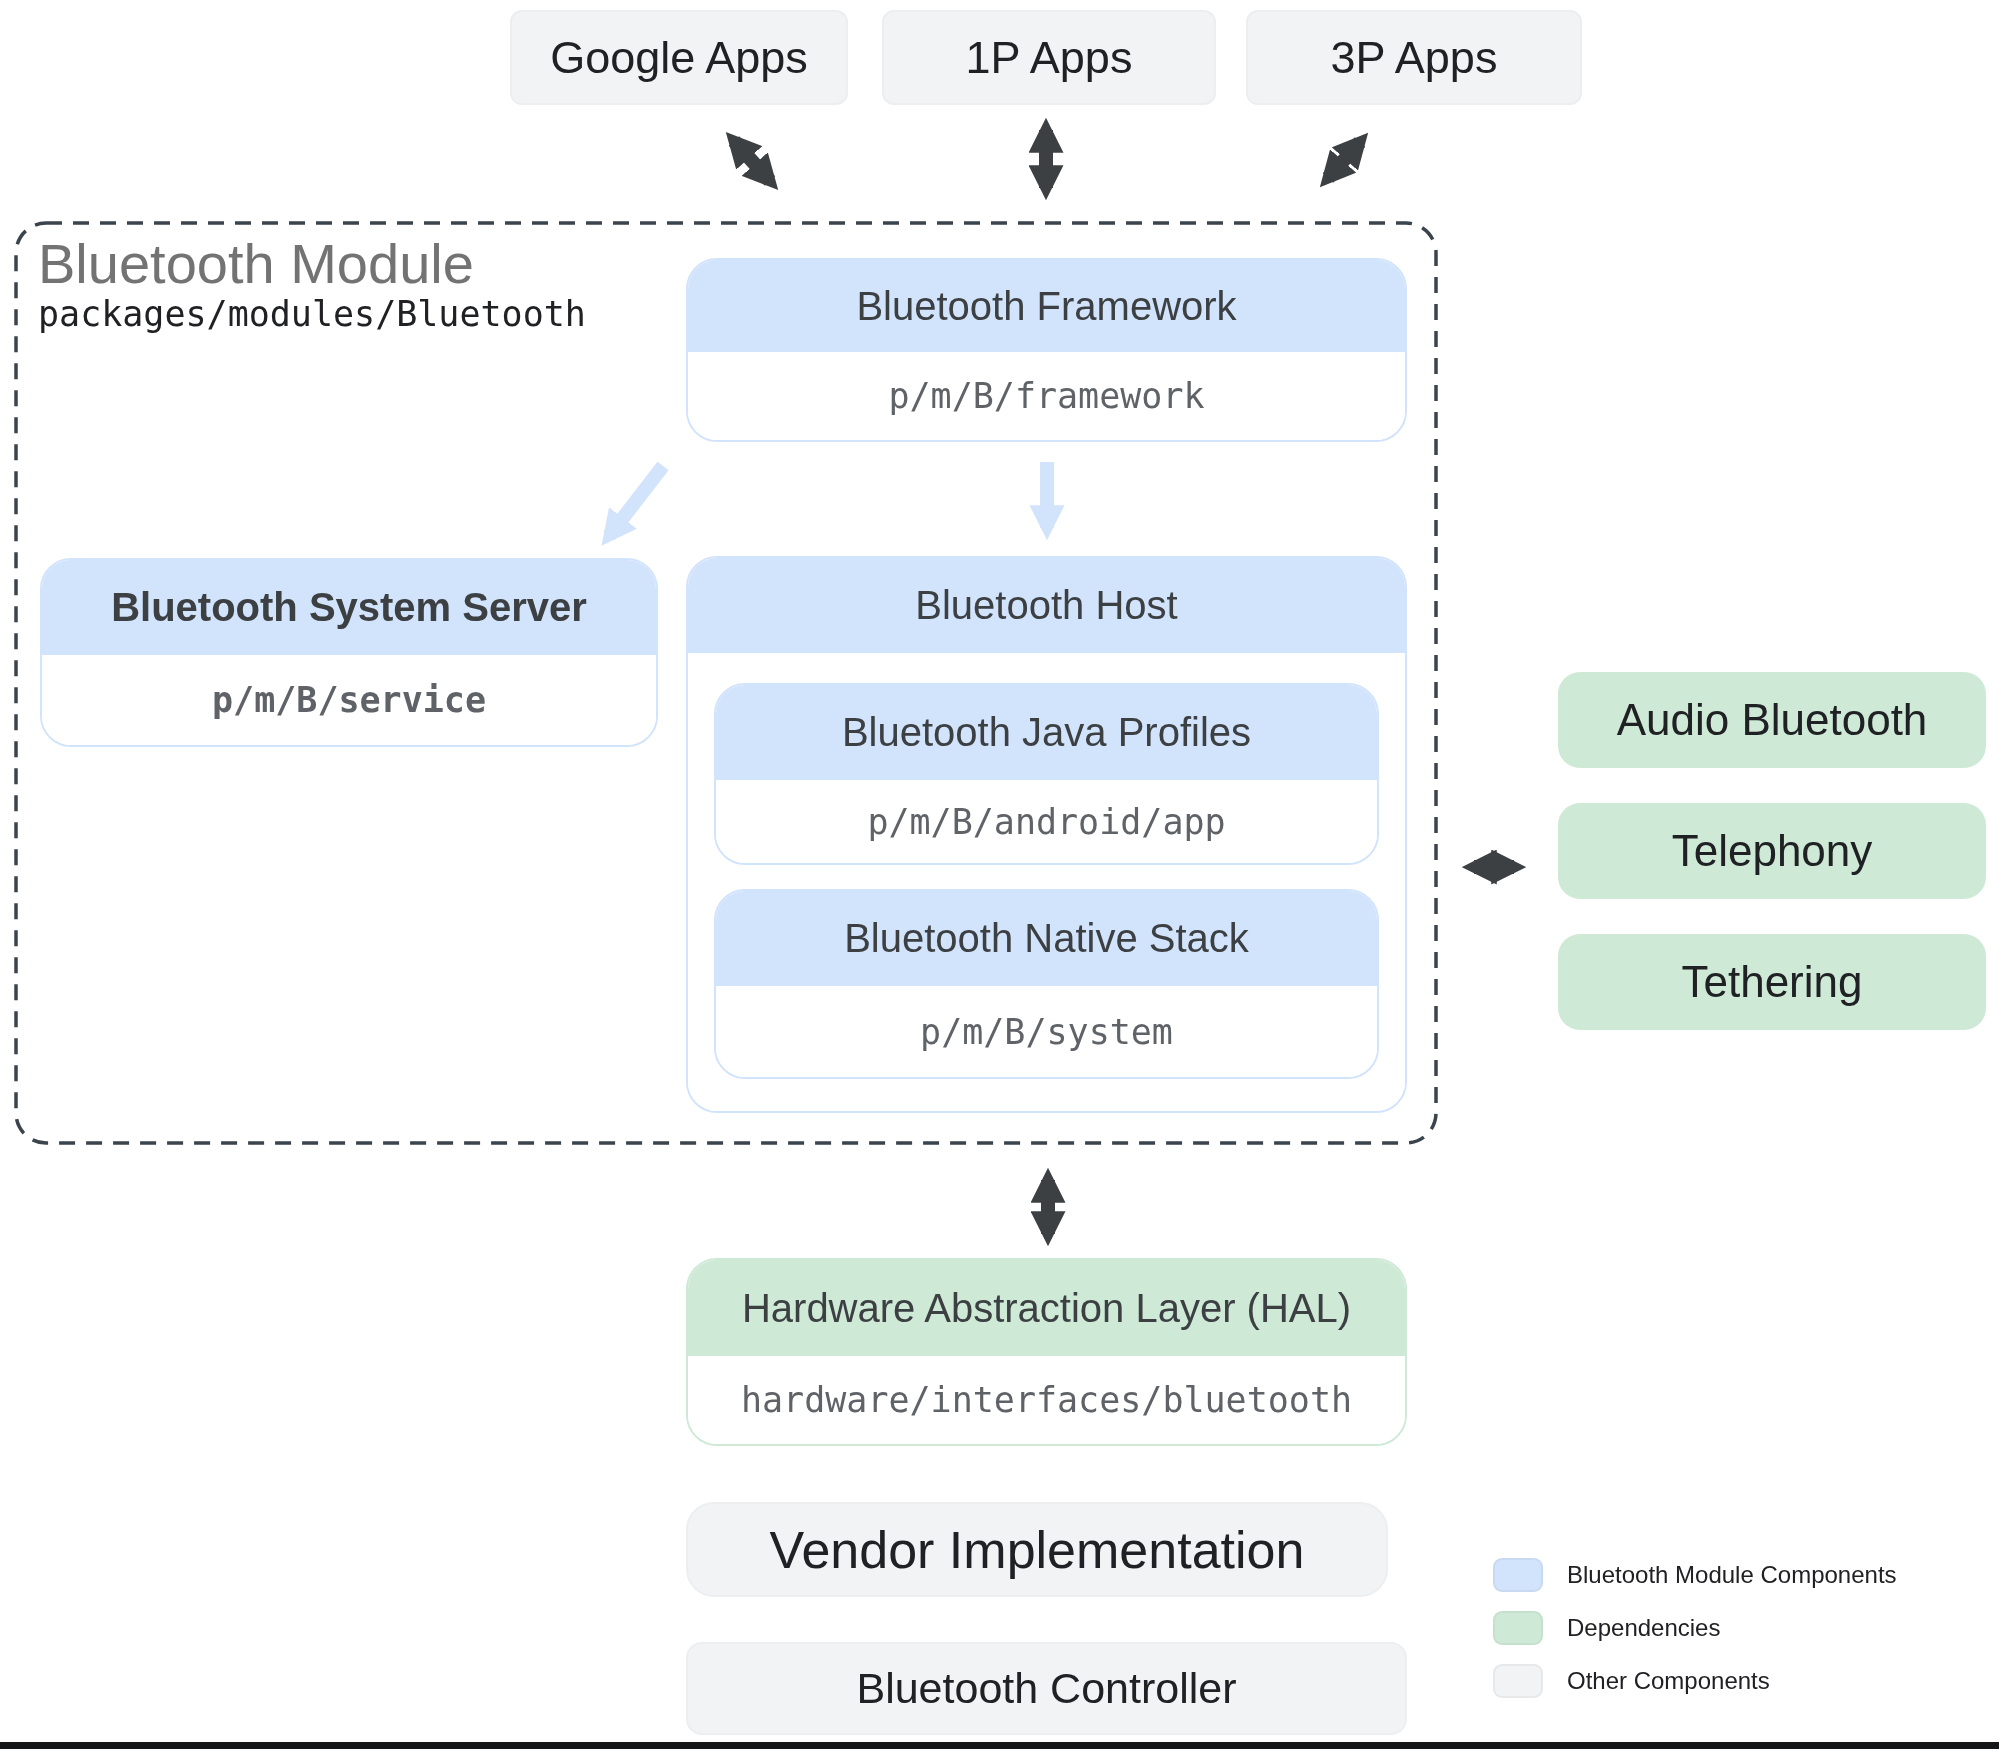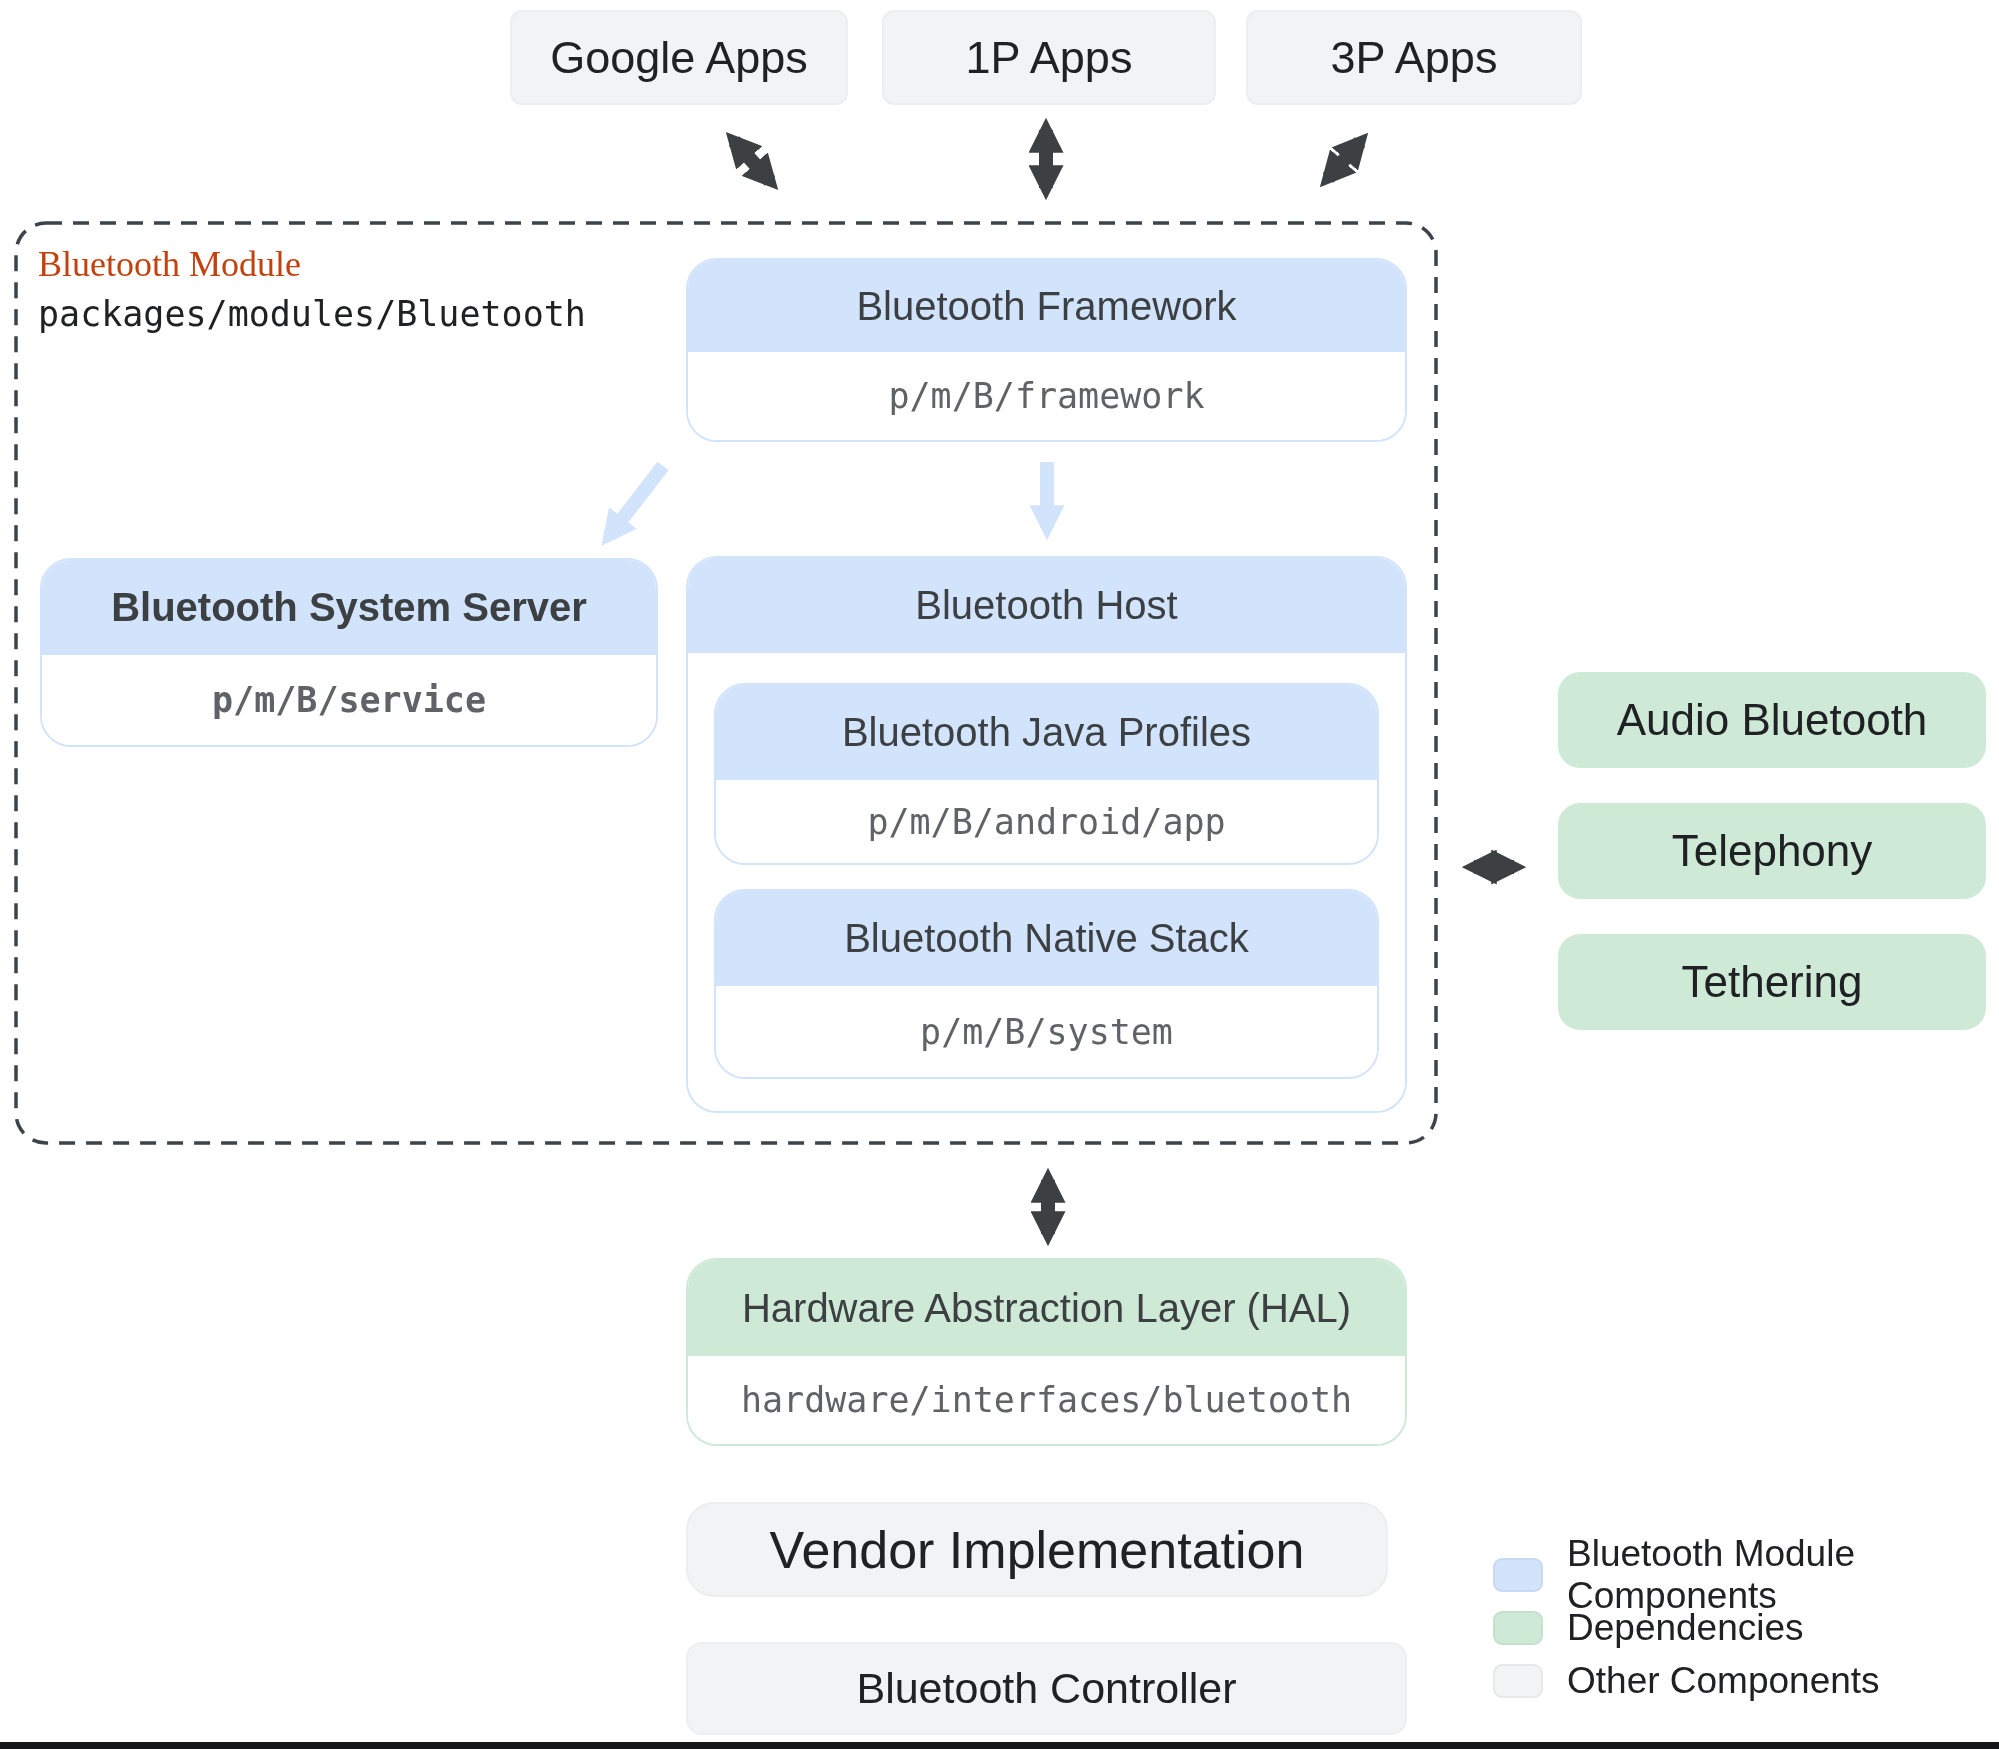--- a/index.html
+++ b/index.html
@@ -32,24 +32,24 @@
     font-size:35px;color:#5f6368;letter-spacing:0px;
   }
   .hostbody{flex:1 1 auto;background:#ffffff;position:relative;}
   .nested{position:relative;margin:0 26px;}
   
   .dep{
     position:absolute;background:#ceead6;border-radius:22px;
     display:flex;align-items:center;justify-content:center;
     font-size:44px;color:#202124;box-sizing:border-box;left:1558px;width:428px;height:96px;
   }
-  .module-title{position:absolute;left:38px;top:238px;font-size:36px;color:#c2410c;line-height:52px;font-family:Liberation Serif, serif;}
+  .module-title{position:absolute;left:38px;top:238px;font-size:56px;color:#737373;line-height:52px;}
   .module-path{position:absolute;left:38px;top:294px;font-family:"DejaVu Sans Mono",monospace;font-size:35px;color:#202124;}
   .legend-swatch{position:absolute;left:1493px;width:50px;height:34px;border-radius:9px;border:2px solid rgba(32,33,36,0.05);box-sizing:border-box;}
-  .legend-label{position:absolute;left:1567px;height:34px;display:flex;align-items:center;font-size:37px;color:#202124;}
+  .legend-label{position:absolute;left:1567px;height:34px;display:flex;align-items:center;font-size:24px;color:#202124;}
   .bottom-bar{position:absolute;left:0;top:1742px;width:1999px;height:7px;background:#141618;}
   svg.arrow{position:absolute;pointer-events:none;overflow:visible;}
 </style>
 </head>
 <body>
 
 <div class="canvas">
 
   <svg width="0" height="0" style="position:absolute" aria-hidden="true">
     <defs>

